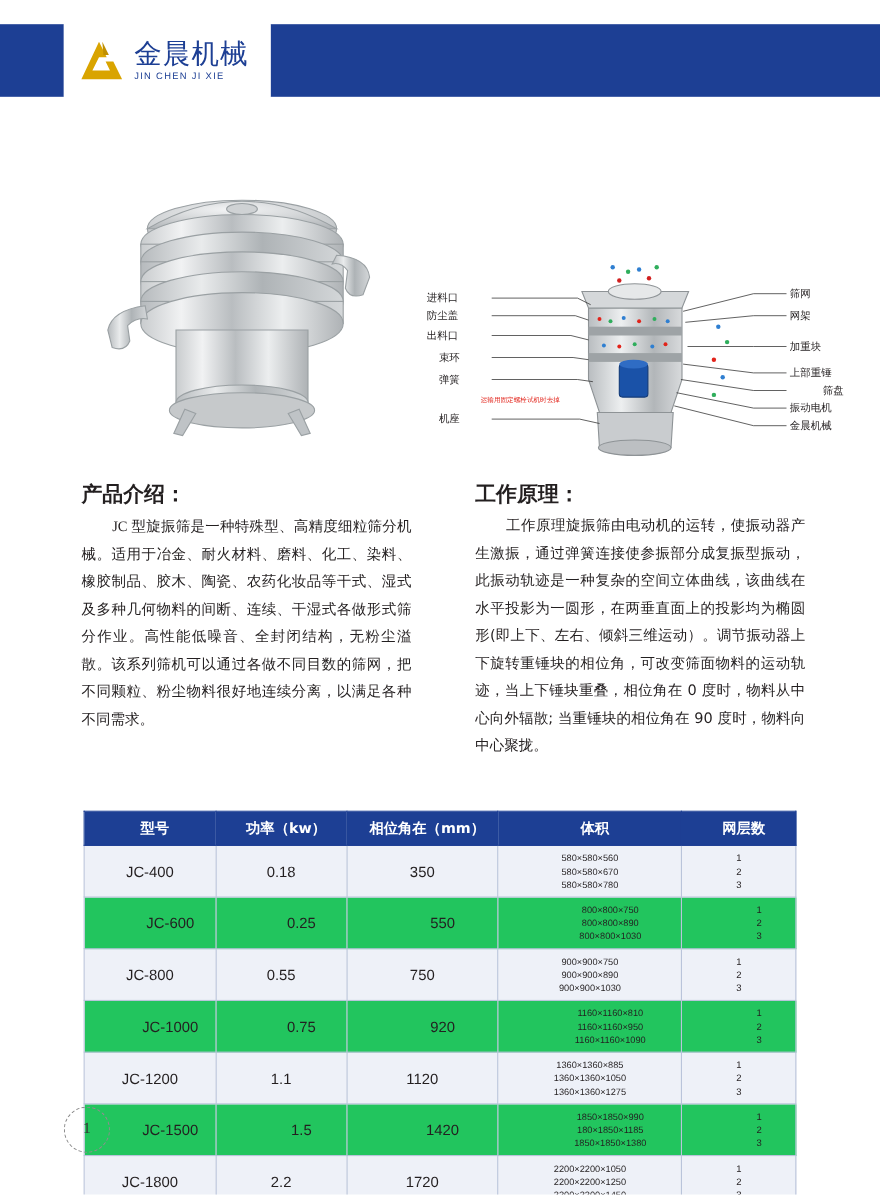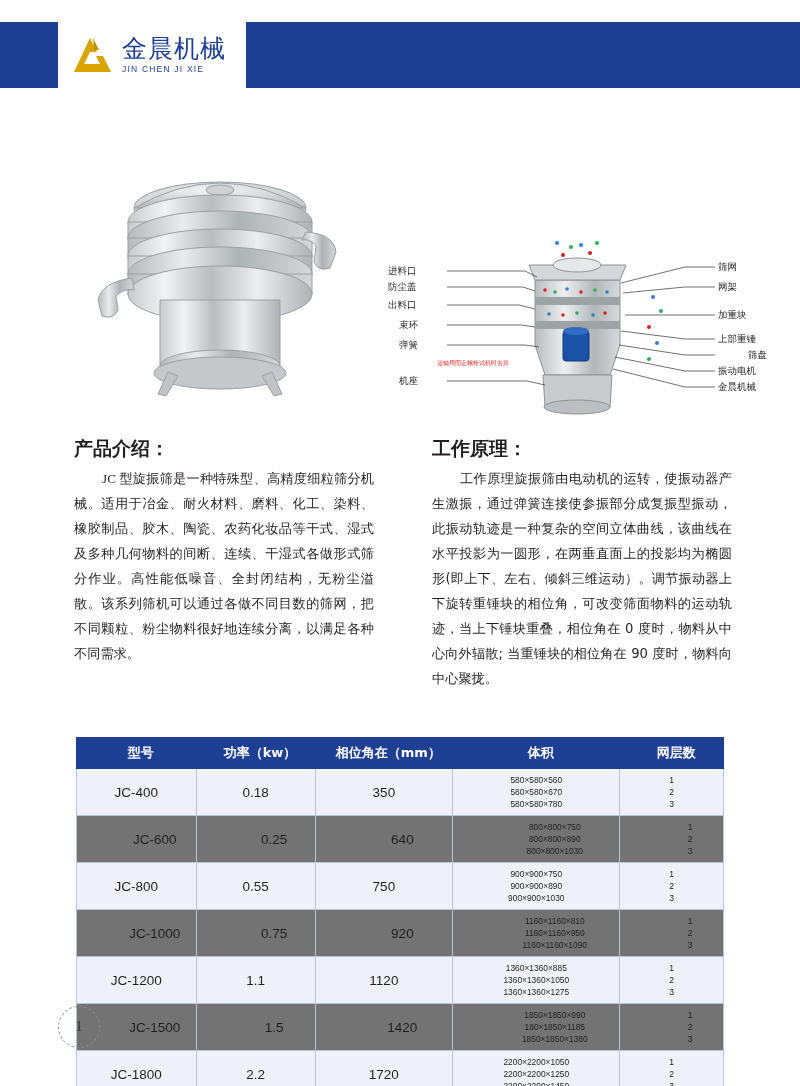--- a/index.html
+++ b/index.html
@@ -102,21 +102,21 @@
     height:28px;border:1px solid #1d3f94;padding-left:10px;
   }
   tbody td{
     border:1px solid #b9c4da;
     text-align:center;color:#231f20;
     font-size:13.5px;
     font-family:"Liberation Sans", sans-serif;
     height:44px;
   }
   tbody tr.odd td{background:#eef1f8;}
-  tbody tr.even td{background:#737373;padding-left:38px;}
+  tbody tr.even td{background:#22c55e;padding-left:38px;}
   td.vol{
     font-size:8.4px;line-height:12px;
     font-family:"Liberation Sans", sans-serif;
     letter-spacing:0px;
   }
   td.layers{
     font-size:8.6px;line-height:12px;
   }
 
   
@@ -311,21 +311,21 @@
           <td class="vol" style="white-space:pre-line">580×580×560
 580×580×670
 580×580×780</td>
           <td class="layers" style="white-space:pre-line">1
 2
 3</td>
         </tr>
         <tr class="even">
           <td>JC-600</td>
           <td>0.25</td>
-          <td>640</td>
+          <td>550</td>
           <td class="vol" style="white-space:pre-line">800×800×750
 800×800×890
 800×800×1030</td>
           <td class="layers" style="white-space:pre-line">1
 2
 3</td>
         </tr>
         <tr class="odd">
           <td>JC-800</td>
           <td>0.55</td>

